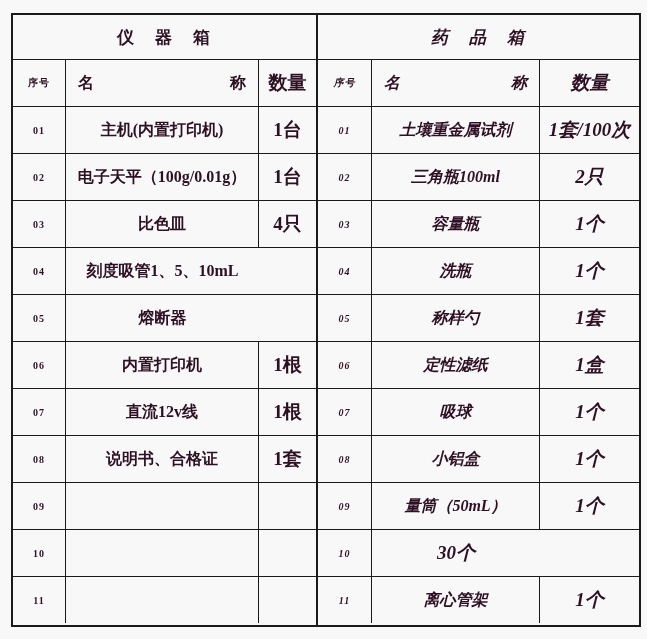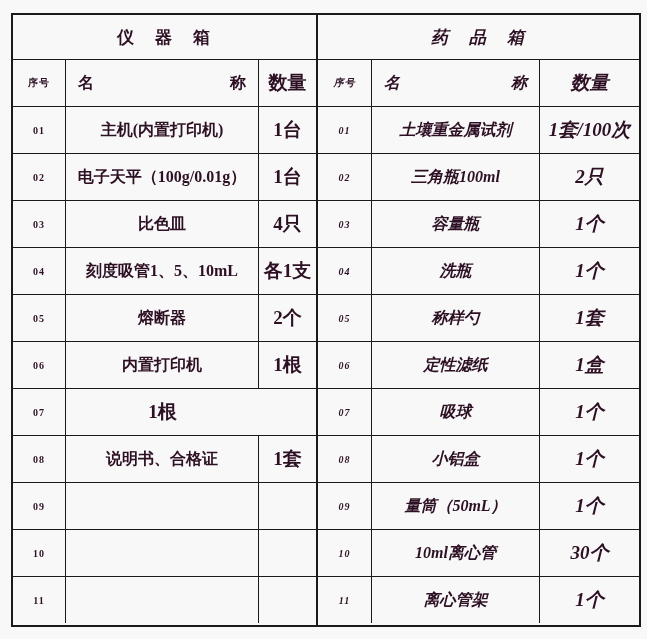--- a/index.html
+++ b/index.html
@@ -96,34 +96,33 @@
       <div class="td qty">1台</div>
     </div>
     <div class="grid-row">
       <div class="td no">03</div>
       <div class="td name">比色皿</div>
       <div class="td qty">4只</div>
     </div>
     <div class="grid-row">
       <div class="td no">04</div>
       <div class="td name">刻度吸管1、5、10mL</div>
-      <div class="td qty">各1支</div>
     </div>
     <div class="grid-row">
       <div class="td no">05</div>
       <div class="td name">熔断器</div>
-      <div class="td qty">2个</div>
     </div>
     <div class="grid-row">
       <div class="td no">06</div>
       <div class="td name">内置打印机</div>
       <div class="td qty">1根</div>
     </div>
     <div class="grid-row">
       <div class="td no">07</div>
+      <div class="td name">直流12v线</div>
       <div class="td qty">1根</div>
     </div>
     <div class="grid-row">
       <div class="td no">08</div>
       <div class="td name">说明书、合格证</div>
       <div class="td qty">1套</div>
     </div>
     <div class="grid-row">
       <div class="td no">09</div>
       <div class="td name"></div>
@@ -193,21 +192,20 @@
       <div class="td name">小铝盒</div>
       <div class="td qty">1个</div>
     </div>
     <div class="grid-row">
       <div class="td no">09</div>
       <div class="td name">量筒（50mL）</div>
       <div class="td qty">1个</div>
     </div>
     <div class="grid-row">
       <div class="td no">10</div>
-      <div class="td name">10ml离心管</div>
       <div class="td qty">30个</div>
     </div>
     <div class="grid-row">
       <div class="td no">11</div>
       <div class="td name">离心管架</div>
       <div class="td qty">1个</div>
     </div>
   </div>
 
 </div>

